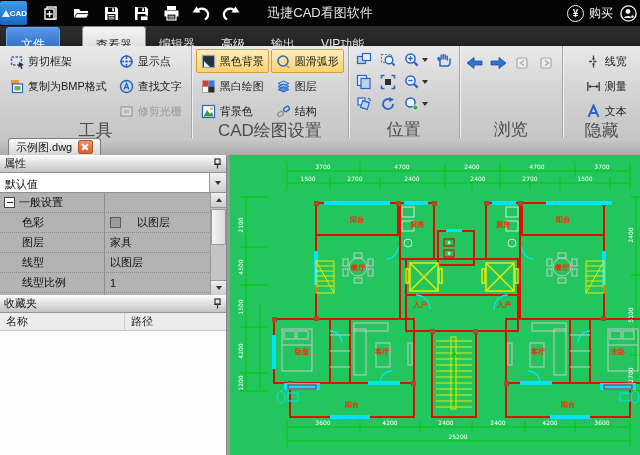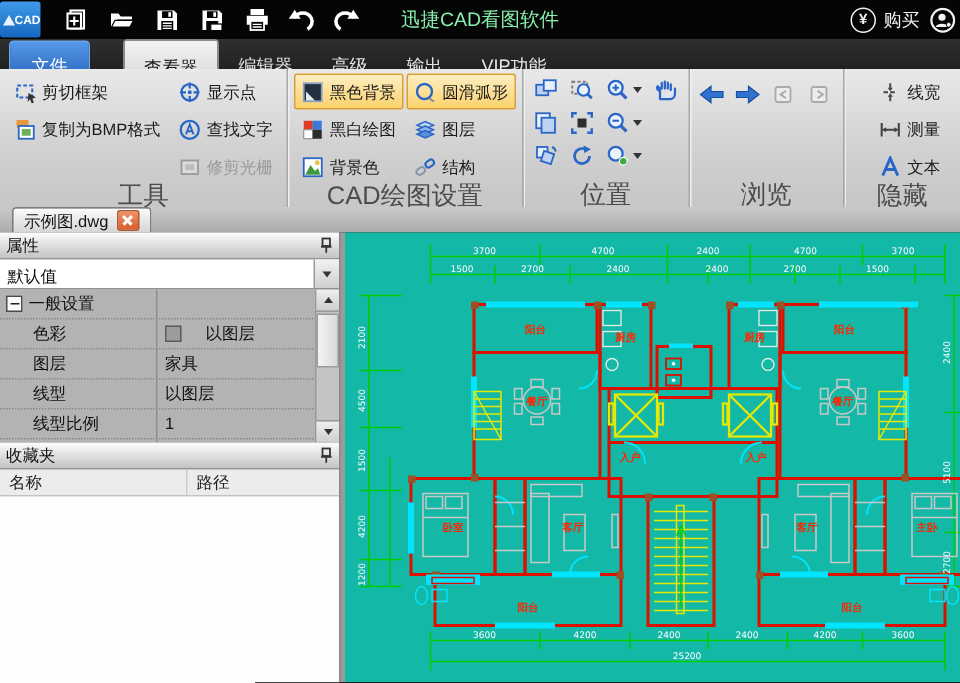--- a/index.html
+++ b/index.html
@@ -10,21 +10,21 @@
   .titlebar{position:absolute;left:0;top:0;width:640px;height:26px;background:#050505;
             display:flex;align-items:center;}
   .logo{width:27px;height:24px;margin:1px 2px 1px 0;border-radius:2px;
         background:linear-gradient(#3f9ae8,#1668c0);display:flex;flex-direction:row;
         align-items:center;justify-content:flex-end;cursor:pointer;}
   .logo .compass{width:0;height:0;border-left:4px solid transparent;border-right:4px solid transparent;
         border-bottom:7px solid #eaf4ff;margin-bottom:0px;}
   .logo .logo-txt{color:#fff;font-size:8px;font-weight:bold;line-height:9px;letter-spacing:0;}
   .tb-icons{display:flex;align-items:center;gap:10px;margin-left:12px;}
   .tb-btn{width:20px;height:20px;display:flex;align-items:center;justify-content:center;cursor:pointer;}
-  .tb-title{position:absolute;left:0;right:0;text-align:center;color:#86efac;font-size:13px;pointer-events:none;}
+  .tb-title{position:absolute;left:0;right:0;text-align:center;color:#e5e5e5;font-size:13px;pointer-events:none;}
   .tb-right{margin-left:auto;display:flex;align-items:center;gap:5px;padding-right:2px;z-index:2;}
   .yen{width:15px;height:15px;border:1.5px solid #f2f2f2;border-radius:50%;color:#f2f2f2;
        font-size:10px;font-weight:bold;display:flex;align-items:center;justify-content:center;cursor:pointer;}
   .buy{color:#f2f2f2;font-size:12px;cursor:pointer;}
 
   
   .menubar{position:absolute;left:0;top:26px;width:640px;height:37px;
            background:linear-gradient(#2f2f2f,#161616);display:flex;align-items:stretch;}
   .file-btn{margin:1px 0 1px 6px;padding:0 14px;border:1px solid #6ca6ee;border-radius:3px;
             background:linear-gradient(#5598e8,#1a55ad);color:#fff;font-size:12px;
@@ -62,21 +62,21 @@
   .closex{width:13px;height:12px;border:1px solid #b05a30;border-radius:2px;
           background:linear-gradient(#f0926a,#d95f2b);position:relative;cursor:pointer;}
   .closex:before,.closex:after{content:"";position:absolute;left:2px;top:5px;width:8px;height:1.6px;
           background:#fff;}
   .closex:before{transform:rotate(45deg);} .closex:after{transform:rotate(-45deg);}
 
   
   .main{position:absolute;left:0;top:155px;width:640px;height:300px;display:flex;}
   .leftpanel{width:226px;display:flex;flex-direction:column;background:#b6b6b6;}
   .splitter{width:3px;background:#9b9b9b;border-left:1px solid #888;cursor:col-resize;}
-  .canvas{flex:1;background:#14b8a6;position:relative;}
+  .canvas{flex:1;background:#22c55e;position:relative;}
   .canvas svg{display:block;}
 
   .phead{height:17px;background:linear-gradient(#fdfdfd,#c3c3c3);border-bottom:1px solid #949494;
          display:flex;align-items:center;padding:0 4px;font-size:11px;color:#111;}
   .pin{margin-left:auto;cursor:pointer;display:flex;}
   .preset{height:19px;margin:0;background:#fff;border-bottom:1px solid #8f8f8f;display:flex;align-items:flex-end;
           font-size:11px;color:#111;padding-left:5px;cursor:pointer;}
   .preset .dbtn{margin-left:auto;width:16px;height:100%;background:linear-gradient(#f2f2f2,#cfcfcf);
           border-left:1px solid #9a9a9a;display:flex;align-items:center;justify-content:center;}
   .tri{width:0;height:0;border-left:3.5px solid transparent;border-right:3.5px solid transparent;

